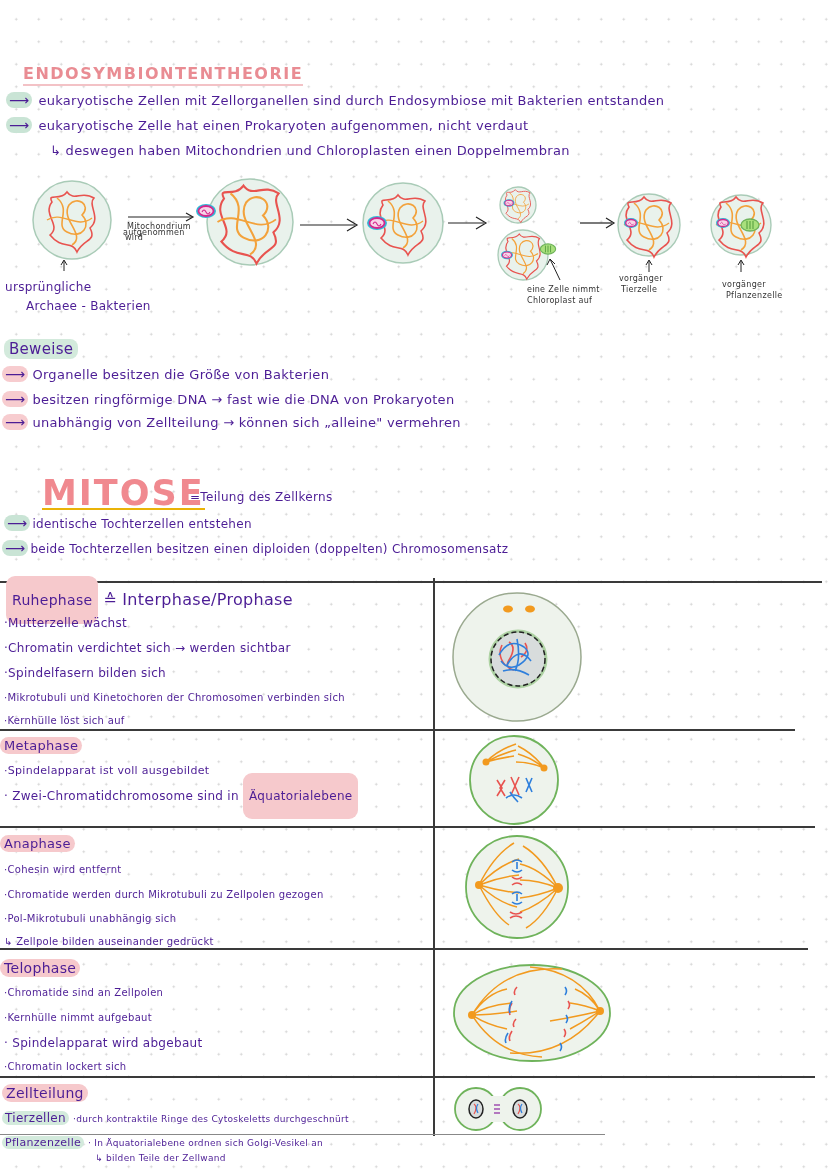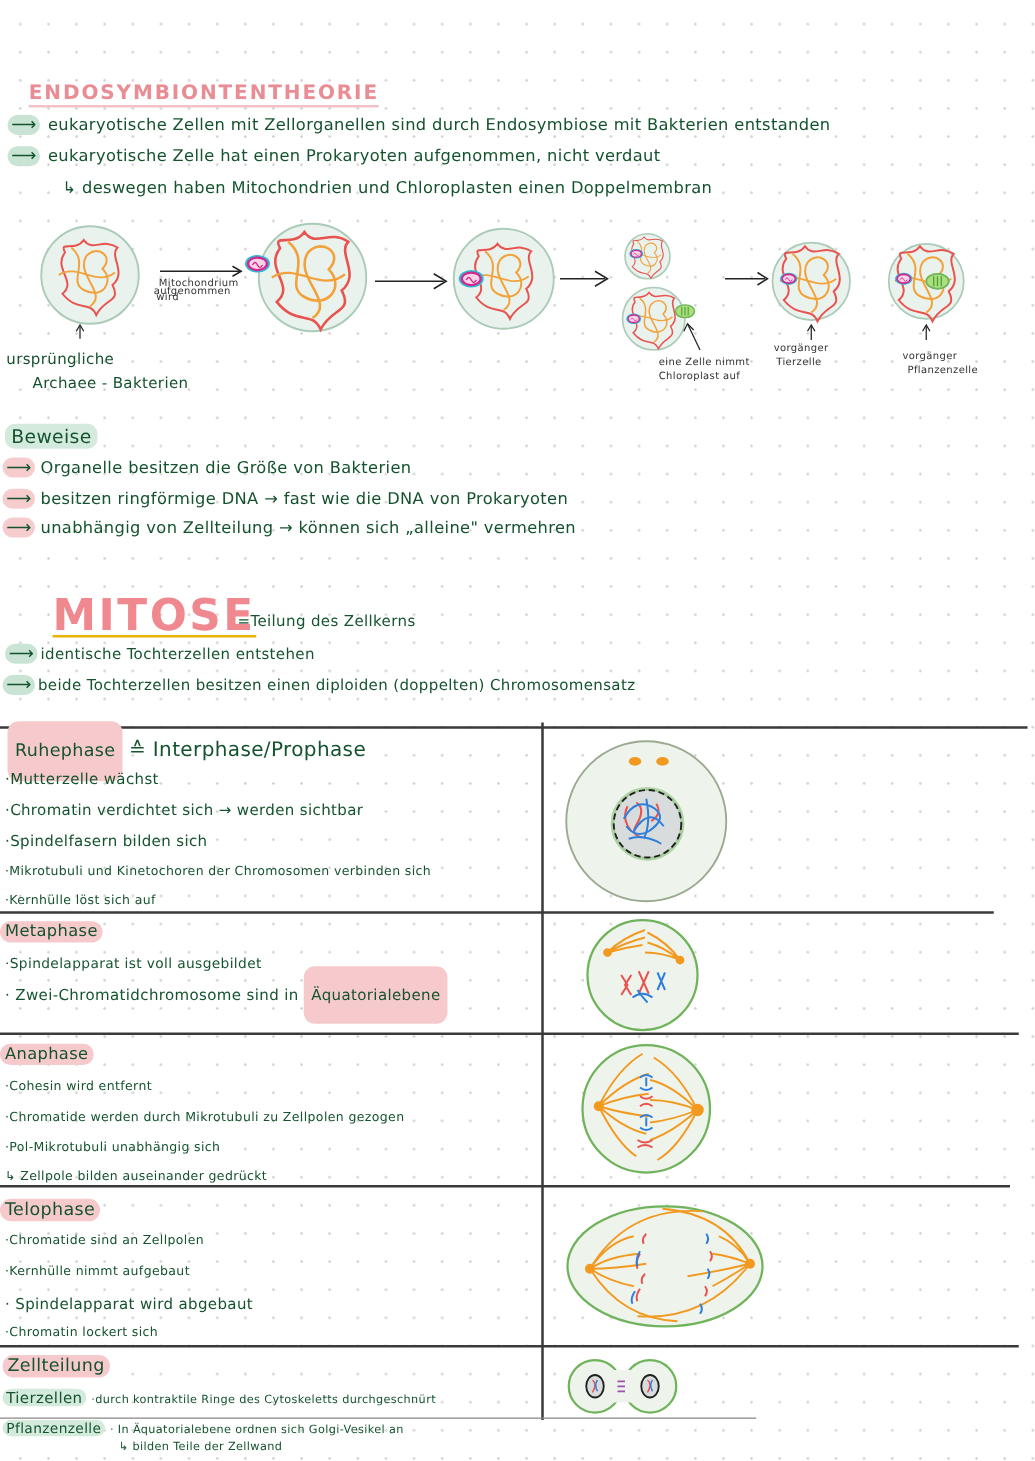--- a/index.html
+++ b/index.html
@@ -6,21 +6,21 @@
   body {
     width: 828px; height: 1169px; position: relative; overflow: hidden;
     background-color: #ffffff;
     background-image: radial-gradient(circle, #d4d4d4 0.9px, transparent 1.2px);
     background-size: 22.5px 22.5px;
     background-position: 5px 8px;
     font-family: "DejaVu Sans", sans-serif;
     color: #2a2a2a;
   }
   .abs { position: absolute; }
-  .hw { font-family: "DejaVu Sans", sans-serif; font-size: 13px; letter-spacing: 0.3px; white-space: nowrap; color: #14532d; }
+  .hw { font-family: "DejaVu Sans", sans-serif; font-size: 13px; letter-spacing: 0.3px; white-space: nowrap; color: #4c1d95; }
   .hw-xs { font-size: 8px; color: #333; }
   .title1 {
     font-family: "DejaVu Sans", sans-serif; font-size: 16px; font-weight: bold; color: #e98c93;
     letter-spacing: 1.5px; border-bottom: 2px solid #f3c2c6; padding-bottom: 1px;
   }
   .title2 {
     font-family: "DejaVu Sans", sans-serif; font-size: 35px; font-weight: bold; color: #f0898f; letter-spacing: 2px;
     border-bottom: 2px solid #eab308; line-height: 30px;
   }
   .arrow-g { display:inline-block; background:#c9e4d5; border-radius: 8px; padding: 0 3px; margin-right: 6px; font-size: 14px; }

